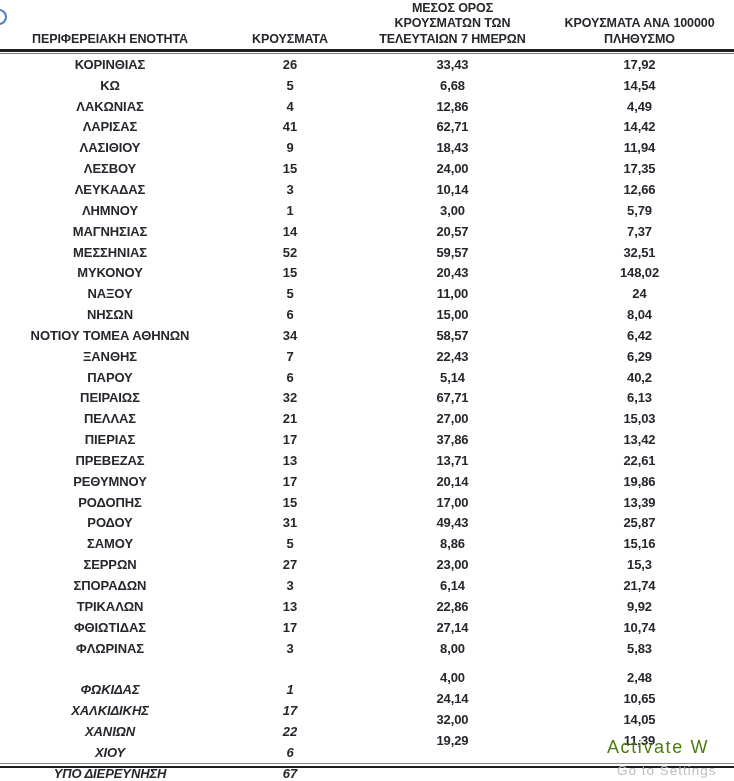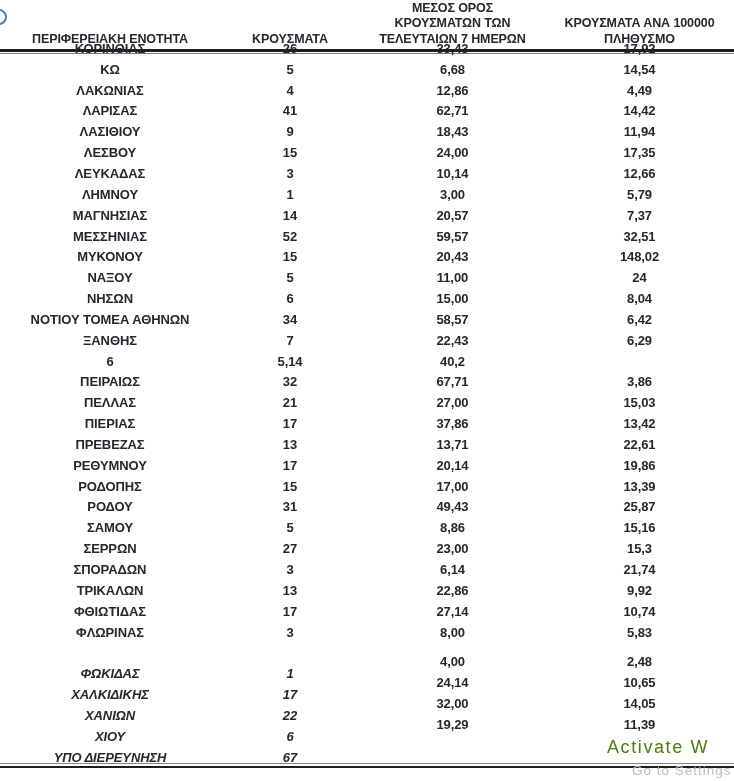--- a/index.html
+++ b/index.html
@@ -25,35 +25,35 @@
   .divider{position:absolute;left:0;width:734px;}
   .divider-top{top:49px;}
   .divider-top .ln-a{height:3px;background:#1e1e1e;}
   .divider-top .ln-b{height:1px;background:#ffffff;}
   .divider-top .ln-c{height:1px;background:#7a7a7a;}
   .divider-bottom{top:763px;}
   .divider-bottom .ln-a{height:1px;background:#8a8a8a;}
   .divider-bottom .ln-b{height:1.5px;background:#ffffff;}
   .divider-bottom .ln-c{height:2.5px;background:#1e1e1e;}
   
-  .tbody{position:absolute;top:38px;left:0;width:734px;}
+  .tbody{position:absolute;top:54px;left:0;width:734px;}
   .row{
     display:grid;grid-template-columns:220px 140px 185px 189px;
     height:20.85px;align-items:center;
     font-weight:bold;font-size:13px;letter-spacing:-0.1px;
   }
   .cell{text-align:center;line-height:1;}
   .row.italic .c1,.row.italic .c2{font-style:italic;margin-top:25px;}
   
   .wm1{
     position:absolute;left:607px;top:737px;white-space:nowrap;
     font-size:18px;letter-spacing:1.6px;color:#4d7c0f;font-weight:normal;
   }
   .wm2{
-    position:absolute;left:632px;top:763px;white-space:nowrap;
+    position:absolute;left:617px;top:763px;white-space:nowrap;
     font-size:13.5px;letter-spacing:1px;color:#bcc0bd;font-weight:normal;
   }
 </style>
 </head>
 <body>
 
 <div class="page">
 
   <span class="arc"></span>
 
@@ -166,29 +166,30 @@
         <div class="cell c3">58,57</div>
         <div class="cell c4">6,42</div>
       </div>
       <div class="row">
         <div class="cell c1">ΞΑΝΘΗΣ</div>
         <div class="cell c2">7</div>
         <div class="cell c3">22,43</div>
         <div class="cell c4">6,29</div>
       </div>
       <div class="row">
+        <div class="cell c1">ΠΑΡΟΥ</div>
         <div class="cell c2">6</div>
         <div class="cell c3">5,14</div>
         <div class="cell c4">40,2</div>
       </div>
       <div class="row">
         <div class="cell c1">ΠΕΙΡΑΙΩΣ</div>
         <div class="cell c2">32</div>
         <div class="cell c3">67,71</div>
-        <div class="cell c4">3,86</div>
+        <div class="cell c4">6,13</div>
       </div>
       <div class="row">
         <div class="cell c1">ΠΕΛΛΑΣ</div>
         <div class="cell c2">21</div>
         <div class="cell c3">27,00</div>
         <div class="cell c4">15,03</div>
       </div>
       <div class="row">
         <div class="cell c1">ΠΙΕΡΙΑΣ</div>
         <div class="cell c2">17</div>

